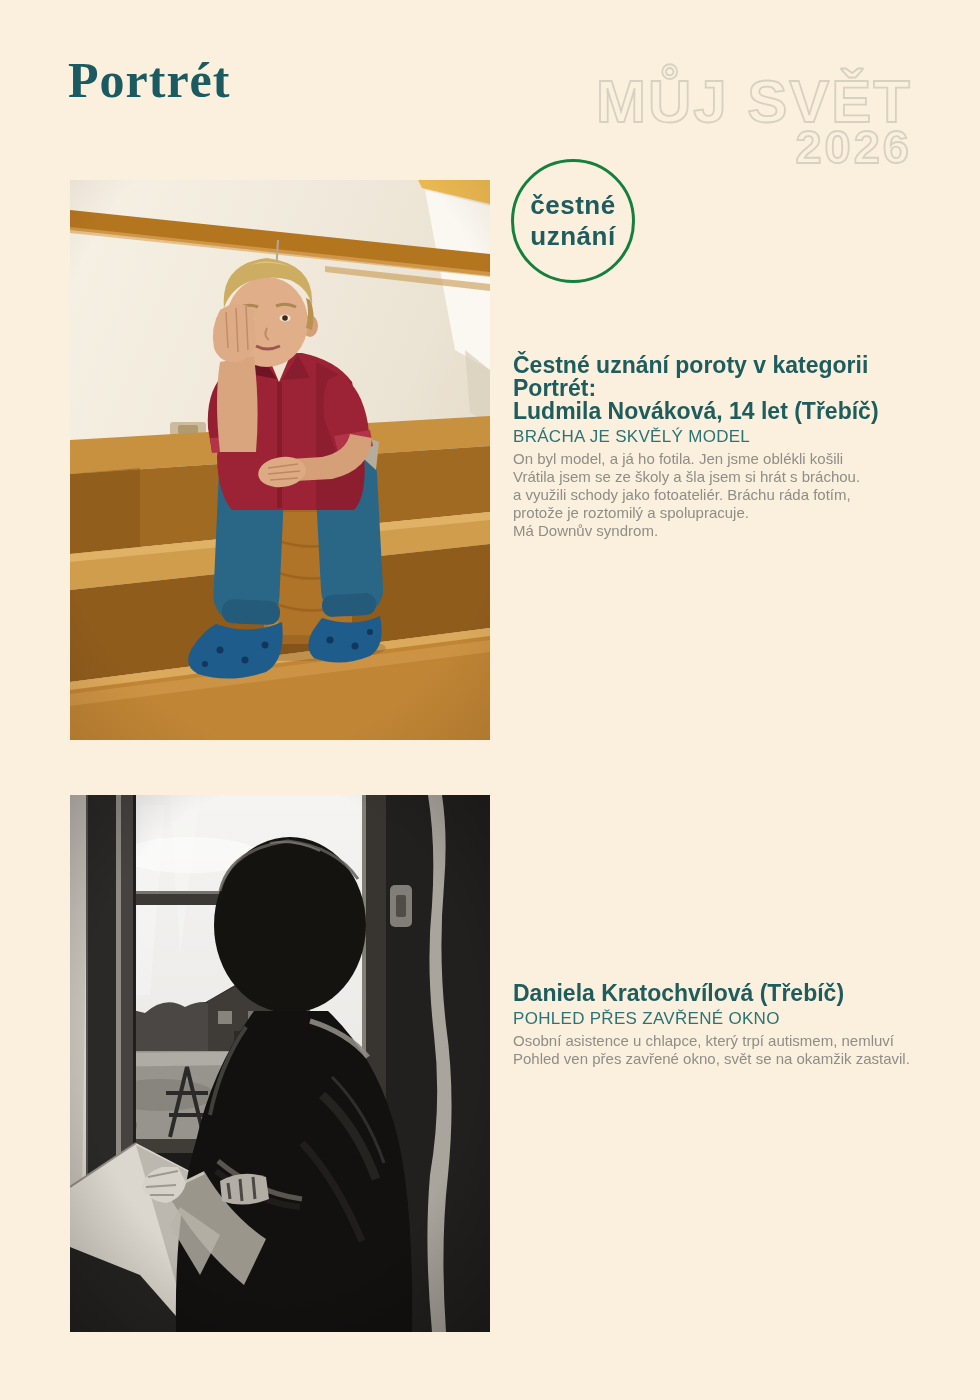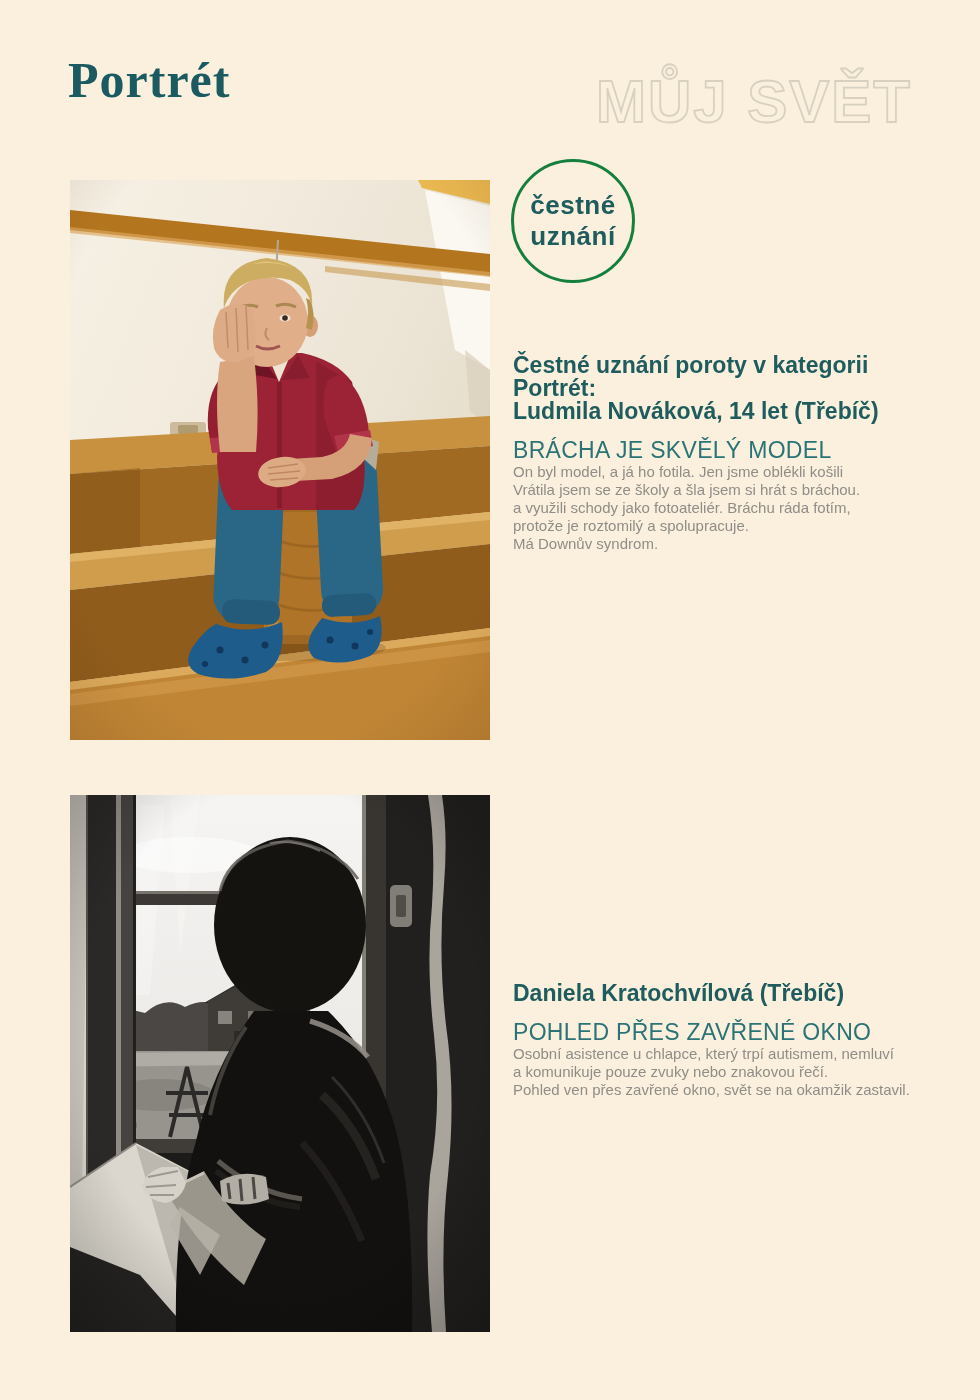--- a/index.html
+++ b/index.html
@@ -60,37 +60,38 @@
   
   .entry-text{position:absolute;width:430px;}
   .entry-1-text{left:513px;top:354px;}
   .entry-2-text{left:513px;top:982px;}
   .award-line{
     color:#1e5c5e;font-weight:bold;
     font-size:23px;line-height:23px;
   }
   .photo-title{
     color:#2a7376;
-    font-size:23px;line-height:20px;
+    font-size:17px;line-height:20px;
     letter-spacing:.3px;
-    margin-top:17px;
+    margin-top:4px;
   }
   .entry-body{
     color:#8f8d88;
     font-size:15px;line-height:18px;
     margin-top:3px;
   }
 </style>
 </head>
 <body>
 
 <div class="page">
 
   <div class="category-title">Portrét</div>
   <div class="event-name">MŮJ SVĚT</div>
+  <div class="event-year">2026</div>
 
   <div class="badge">
     <span>čestné</span>
     <span>uznání</span>
   </div>
 
   <div class="photo photo-1">
     <svg width="420" height="560" viewBox="0 0 420 560">
       <defs>
         <linearGradient id="p1wall" x1="0" y1="0" x2="1" y2="0.55">
@@ -284,18 +285,17 @@
       <div>protože je roztomilý a spolupracuje.</div>
       <div>Má Downův syndrom.</div>
     </div>
   </div>
 
   <div class="entry-text entry-2-text">
     <div class="award-line">Daniela Kratochvílová (Třebíč)</div>
     <div class="photo-title">POHLED PŘES ZAVŘENÉ OKNO</div>
     <div class="entry-body">
       <div>Osobní asistence u chlapce, který trpí autismem, nemluví</div>
-      <div>a komunikuje pouze zvuky nebo znakovou řečí.</div>
       <div>Pohled ven přes zavřené okno, svět se na okamžik zastavil.</div>
     </div>
   </div>
 
 </div>
 
 </body></html>

